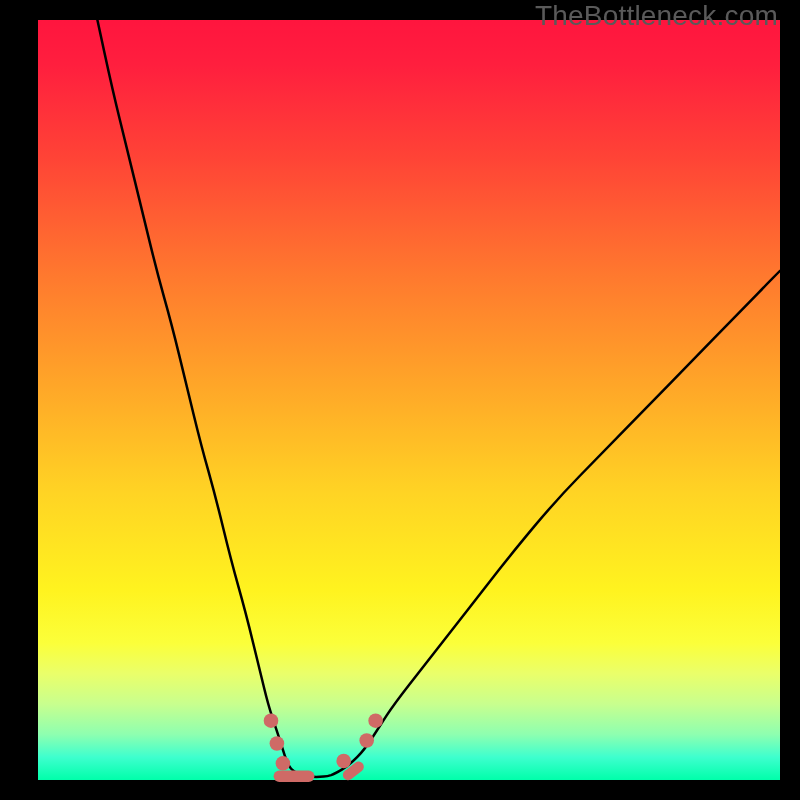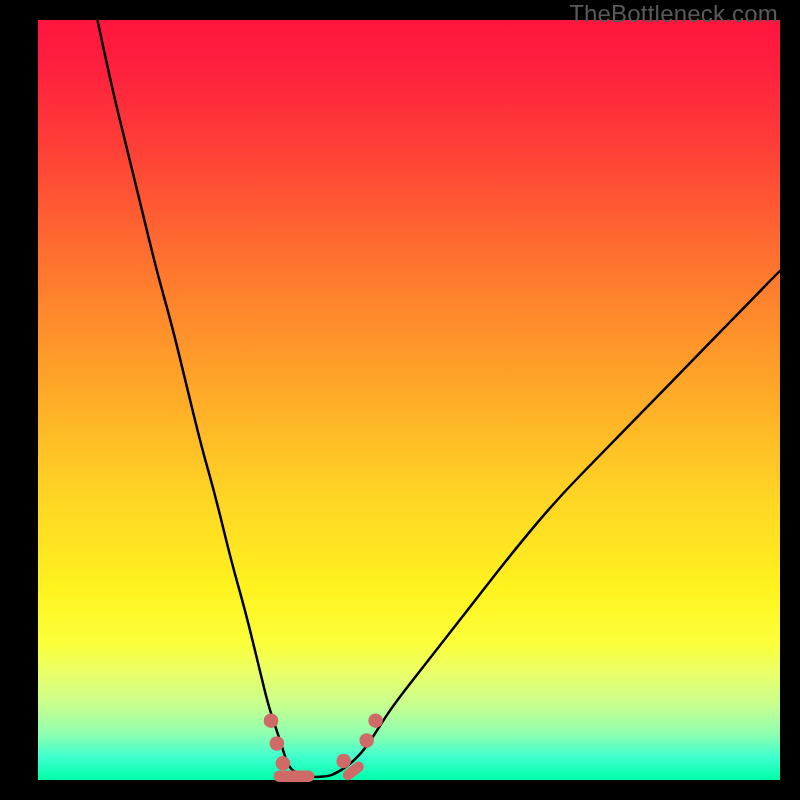--- a/index.html
+++ b/index.html
@@ -39,21 +39,21 @@
       #8effb0 94%,
       #3effce 97%,
       #00ffaa 100%
     );
   }
   .watermark {
     position: absolute;
     top: 0px;
     right: 22px;
     color: #5a5a5a;
-    font-size: 24px;
+    font-size: 28px;
     font-weight: 400;
     letter-spacing: 0.2px;
     z-index: 20;
   }
   svg {
     position: absolute;
     left: 0;
     top: 0;
     width: 742px;
     height: 760px;

